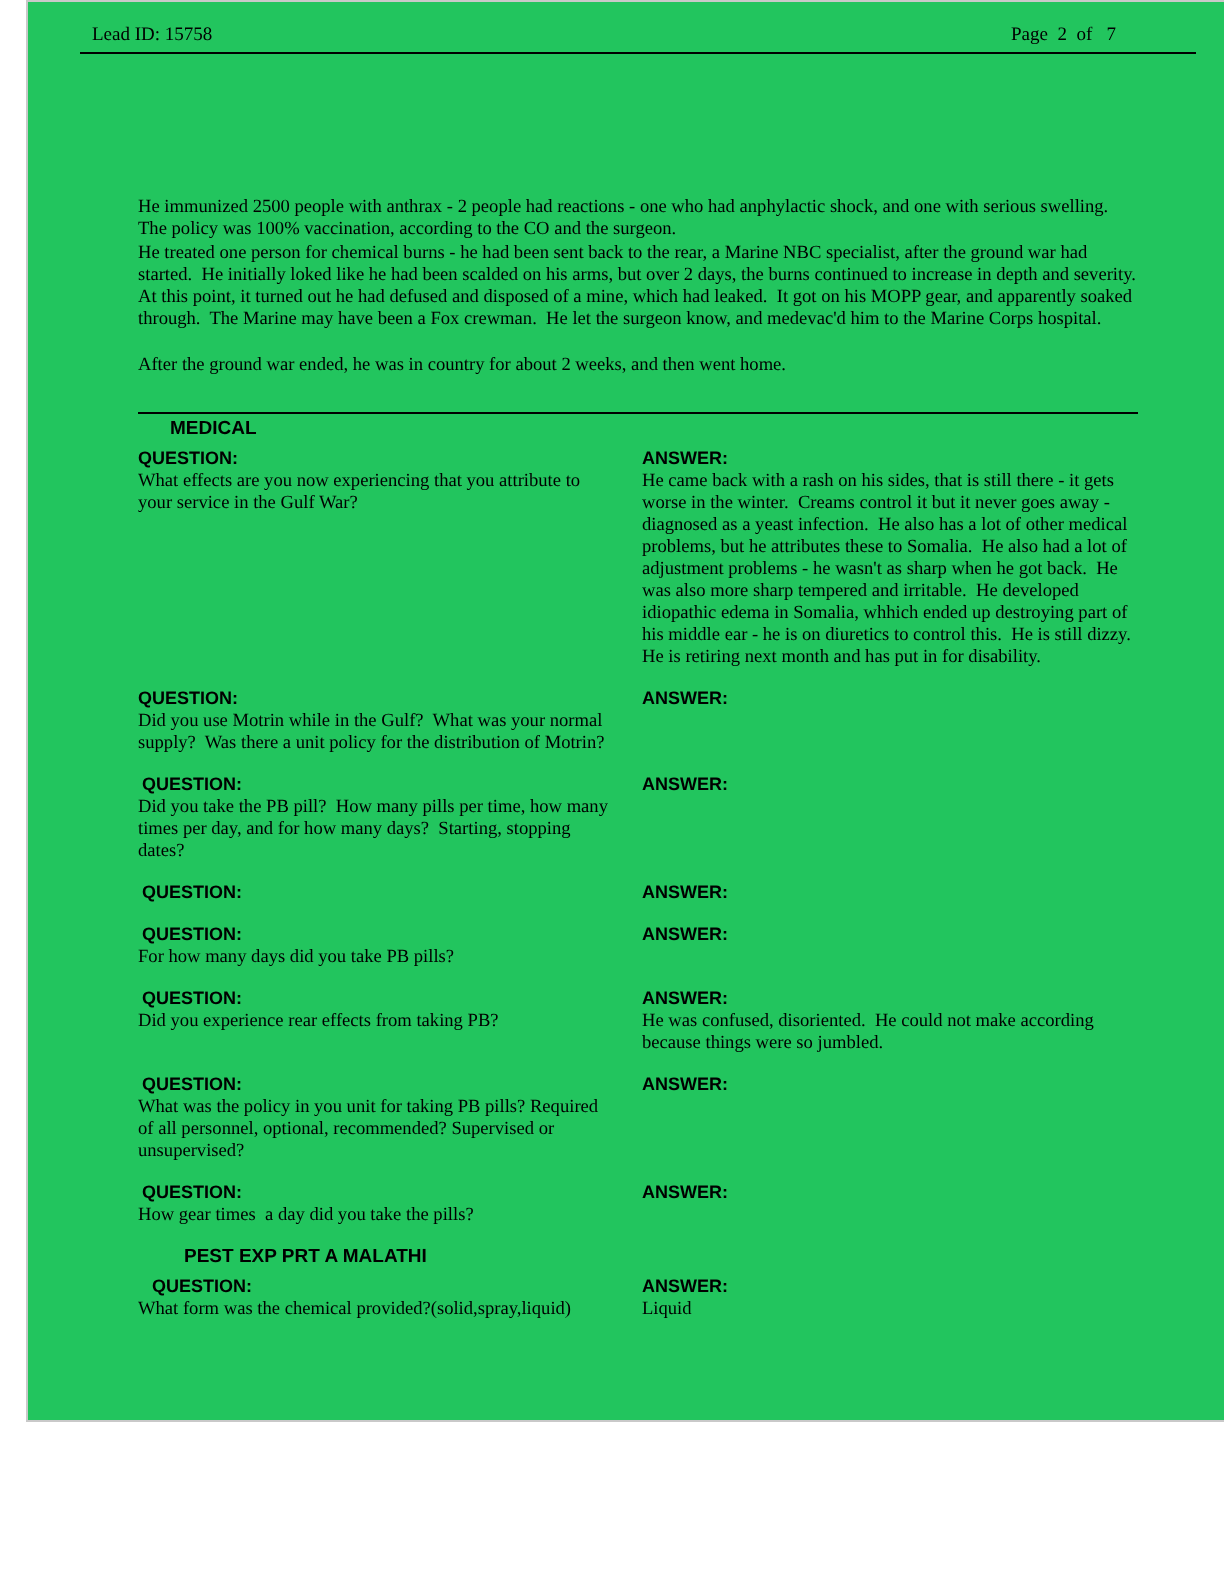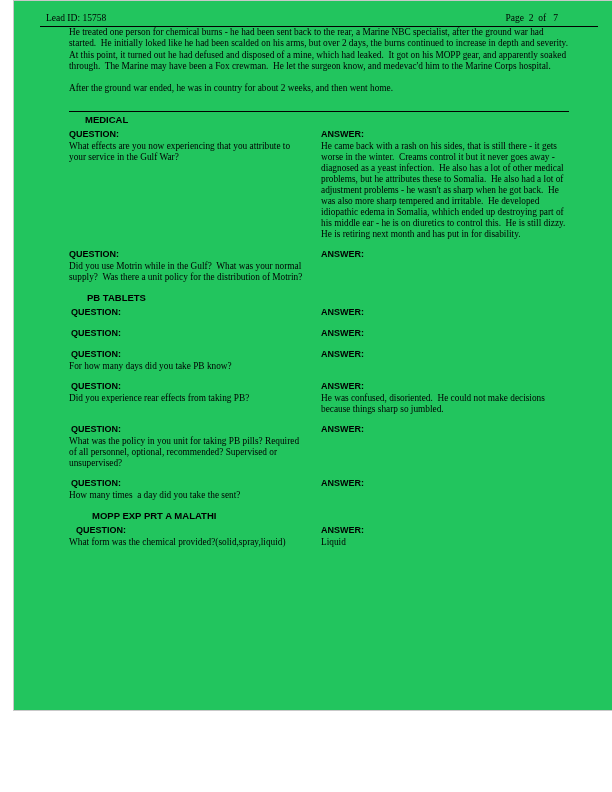--- a/index.html
+++ b/index.html
@@ -76,20 +76,21 @@
 
 <div class="page">
 
   <div class="page-header">
     <span>Lead ID: 15758</span>
     <span class="page-num">Page  2  of   7</span>
   </div>
 
   <div class="content">
 
+    <p class="para p1">He immunized 2500 people with anthrax - 2 people had reactions - one who had anphylactic shock, and one with serious swelling.  The policy was 100% vaccination, according to the CO and the surgeon.</p>
     <p class="para p2">He treated one person for chemical burns - he had been sent back to the rear, a Marine NBC specialist, after the ground war had started.  He initially loked like he had been scalded on his arms, but over 2 days, the burns continued to increase in depth and severity.  At this point, it turned out he had defused and disposed of a mine, which had leaked.  It got on his MOPP gear, and apparently soaked through.  The Marine may have been a Fox crewman.  He let the surgeon know, and medevac'd him to the Marine Corps hospital.</p>
     <p class="para p3">After the ground war ended, he was in country for about 2 weeks, and then went home.</p>
 
     <div class="section-rule"></div>
 
     <div class="section s0">
       <div class="section-title">MEDICAL</div>
 
       <div class="qa">
         <div class="qcol">
@@ -108,87 +109,87 @@
           <div class="qtext">Did you use Motrin while in the Gulf?  What was your normal supply?  Was there a unit policy for the distribution of Motrin?</div>
         </div>
         <div class="acol">
           <div class="label">ANSWER:</div>
           <div class="atext"></div>
         </div>
       </div>
     </div>
 
     <div class="section s1">
-      <div class="section-title">PB TABLETS</div>
-
-      <div class="qa">
-        <div class="qcol">
-          <div class="label">QUESTION:</div>
-        </div>
-        <div class="acol">
-          <div class="label">ANSWER:</div>
-        </div>
-      </div>
-
-      <div class="qa">
-        <div class="qcol">
-          <div class="label">QUESTION:</div>
-        </div>
-        <div class="acol">
-          <div class="label">ANSWER:</div>
-          <div class="atext"></div>
-        </div>
-      </div>
-
-      <div class="qa">
-        <div class="qcol">
-          <div class="label">QUESTION:</div>
-          <div class="qtext">For how many days did you take PB know?</div>
+
+      <div class="qa">
+        <div class="qcol">
+          <div class="label">QUESTION:</div>
+          <div class="qtext">Did you take the PB pill?  How many pills per time, how many times per day, and for how many days?  Starting, stopping dates?</div>
+        </div>
+        <div class="acol">
+          <div class="label">ANSWER:</div>
+        </div>
+      </div>
+
+      <div class="qa">
+        <div class="qcol">
+          <div class="label">QUESTION:</div>
+        </div>
+        <div class="acol">
+          <div class="label">ANSWER:</div>
+          <div class="atext"></div>
+        </div>
+      </div>
+
+      <div class="qa">
+        <div class="qcol">
+          <div class="label">QUESTION:</div>
+          <div class="qtext">For how many days did you take PB pills?</div>
         </div>
         <div class="acol">
           <div class="label">ANSWER:</div>
           <div class="atext"></div>
         </div>
       </div>
 
       <div class="qa">
         <div class="qcol">
           <div class="label">QUESTION:</div>
           <div class="qtext">Did you experience rear effects from taking PB?</div>
         </div>
         <div class="acol">
           <div class="label">ANSWER:</div>
-          <div class="atext">He was confused, disoriented.  He could not make decisions because things sharp so jumbled.</div>
+          <div class="atext">He was confused, disoriented.  He could not make according because things were so jumbled.</div>
         </div>
       </div>
 
       <div class="qa">
         <div class="qcol">
           <div class="label">QUESTION:</div>
           <div class="qtext">What was the policy in you unit for taking PB pills? Required of all personnel, optional, recommended? Supervised or unsupervised?</div>
         </div>
         <div class="acol">
           <div class="label">ANSWER:</div>
         </div>
       </div>
 
       <div class="qa">
         <div class="qcol">
           <div class="label">QUESTION:</div>
-          <div class="qtext">How many times  a day did you take the sent?</div>
+          <div class="qtext">How gear times  a day did you take the pills?</div>
         </div>
         <div class="acol">
           <div class="label">ANSWER:</div>
           <div class="atext"></div>
         </div>
       </div>
     </div>
 
     <div class="section s2">
-      <div class="section-title">MOPP EXP PRT A MALATHI</div>
+      <div class="section-title">PEST EXP PRT A MALATHI</div>
 
       <div class="qa">
         <div class="qcol">
           <div class="label">QUESTION:</div>
           <div class="qtext">What form was the chemical provided?(solid,spray,liquid)</div>
         </div>
         <div class="acol">
           <div class="label">ANSWER:</div>
           <div class="atext">Liquid</div>
         </div>

